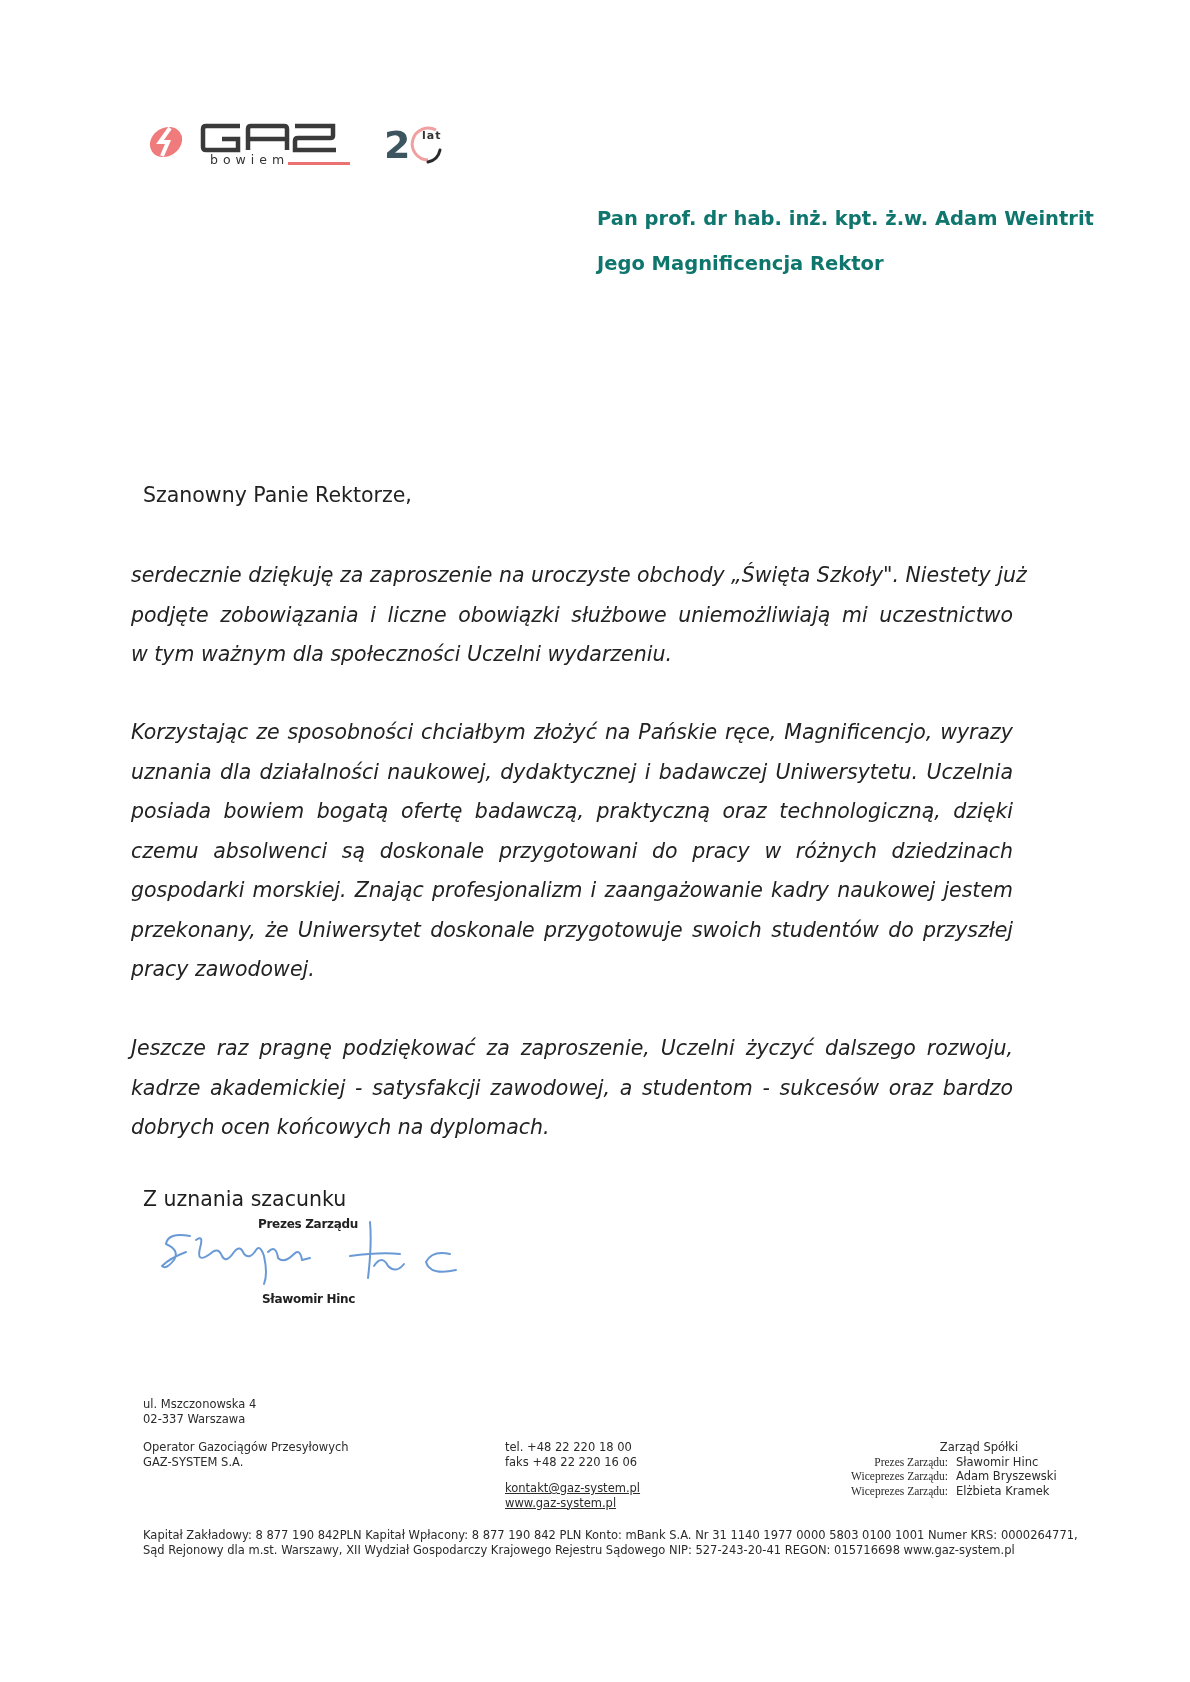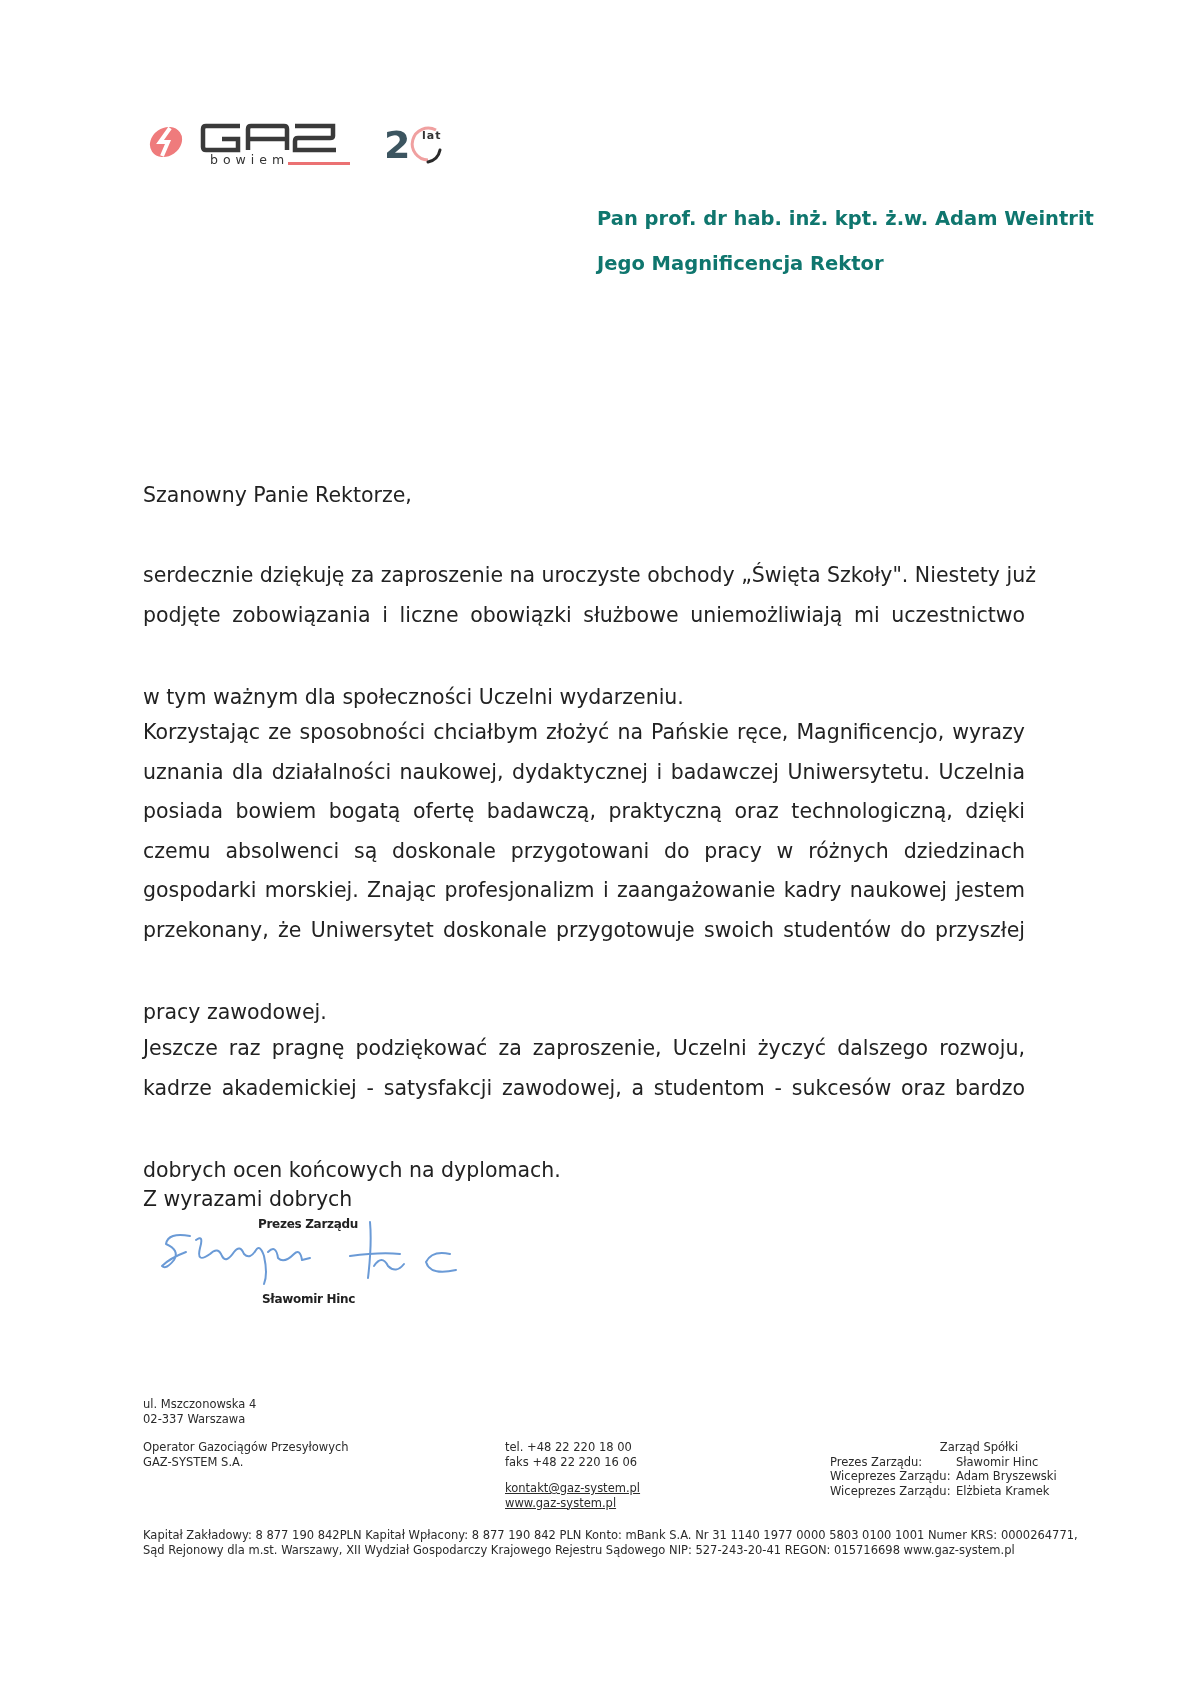--- a/index.html
+++ b/index.html
@@ -16,42 +16,42 @@
     .anniv { position: absolute; left: 238px; top: 2px; width: 80px; height: 46px; }
     .anniv-lat { position: absolute; left: 276px; top: 11px; font-size: 11px; font-weight: bold; color: #333; letter-spacing: 1px; }
 
     
     .recipient { left: 597px; top: 197px; font-weight: bold; font-size: 19.5px; line-height: 44.5px; color: #0f766e; }
     .recipient div { white-space: nowrap; }
 
     
     .body-text { font-size: 20.5px; color: #222; }
     .salutation { left: 143px; top: 483px; }
-    .para { left: 143px; width: 882px; text-align: justify; line-height: 39.5px; }
+    .para { left: 131px; width: 882px; text-align: justify; line-height: 39.5px; font-style: italic; }
     .para .ln { display: block; height: 39.5px; white-space: nowrap; text-align-last: justify; }
-    .para .ln.last { text-align-last: left; margin-top: 43px; }
+    .para .ln.last { text-align-last: left; }
     #para-1 { top: 556px; }
     #para-2 { top: 713px; }
     #para-3 { top: 1029px; }
 
     .closing { left: 143px; top: 1187px; font-size: 20.5px; }
     .sig-title { left: 258px; top: 1217px; font-size: 12px; font-weight: bold; color: #222; letter-spacing: -0.3px; }
     .sig-name { left: 262px; top: 1292px; font-size: 12px; font-weight: bold; color: #222; letter-spacing: -0.3px; }
     #signature { left: 160px; top: 1214px; width: 340px; height: 80px; }
 
     
     .footer { font-size: 11.5px; line-height: 14.5px; color: #2a2a2a; }
     #footer-company { left: 143px; top: 1440px; }
     #footer-address { left: 143px; top: 1397px; }
     #footer-phone { left: 505px; top: 1440px; }
     #footer-web { left: 505px; top: 1481px; text-decoration: underline; }
     #footer-board { left: 830px; top: 1440px; width: 238px; }
     .board-head { text-align: center; padding-left: 60px; }
     .board-row { display: flex; }
-    .board-role { width: 118px; text-align: left; padding-right: 8px; white-space: nowrap; }
+    .board-role { width: 118px; text-align: right; padding-right: 8px; white-space: nowrap; font-family: Liberation Serif, serif; }
     .board-person { white-space: nowrap; }
     #footer-legal { left: 143px; top: 1528px; white-space: nowrap; }
   </style>
 </head>
 <body>
 
 <div id="logo" class="abs">
   <svg class="logo-symbol" viewBox="0 0 40 40">
     <ellipse cx="20" cy="20" rx="17" ry="14" fill="#ef7b7c" transform="rotate(-35 20 20)"></ellipse>
     <path d="M24 6 L14 20 L22 20 L16 34" stroke="#ffffff" stroke-width="4" fill="none"></path>
@@ -95,21 +95,21 @@
   <span class="ln">przekonany, że Uniwersytet doskonale przygotowuje swoich studentów do przyszłej</span>
   <span class="ln last">pracy zawodowej.</span>
 </div>
 
 <div id="para-3" class="abs body-text para">
   <span class="ln">Jeszcze raz pragnę podziękować za zaproszenie, Uczelni życzyć dalszego rozwoju,</span>
   <span class="ln">kadrze akademickiej - satysfakcji zawodowej, a studentom - sukcesów oraz bardzo</span>
   <span class="ln last">dobrych ocen końcowych na dyplomach.</span>
 </div>
 
-<div class="abs closing">Z wyrazami dobrych</div>
+<div class="abs closing">Z uznania szacunku</div>
 
 <svg id="signature" class="abs" viewBox="0 0 340 80">
   <g fill="none" stroke="#6a9ad6" stroke-width="2" stroke-linecap="round" stroke-linejoin="round">
     <path d="M30 22 Q8 18 6 30 Q20 36 14 46 Q6 56 2 52 Q10 44 26 38"></path>
     <path d="M36 26 Q44 20 40 34 Q36 50 50 40 Q58 32 62 42 Q66 50 74 38 Q80 30 84 40 Q90 46 96 36 Q100 30 104 42 Q108 60 104 70"></path>
     <path d="M108 38 Q116 30 118 44 Q124 50 134 40 Q140 34 142 46 L150 44"></path>
     <path d="M210 8 Q212 30 208 64"></path>
     <path d="M190 42 Q220 38 240 40"></path>
     <path d="M214 52 Q222 40 228 52 Q236 60 244 50"></path>
     <path d="M290 40 Q272 36 266 48 Q270 62 296 56"></path>

